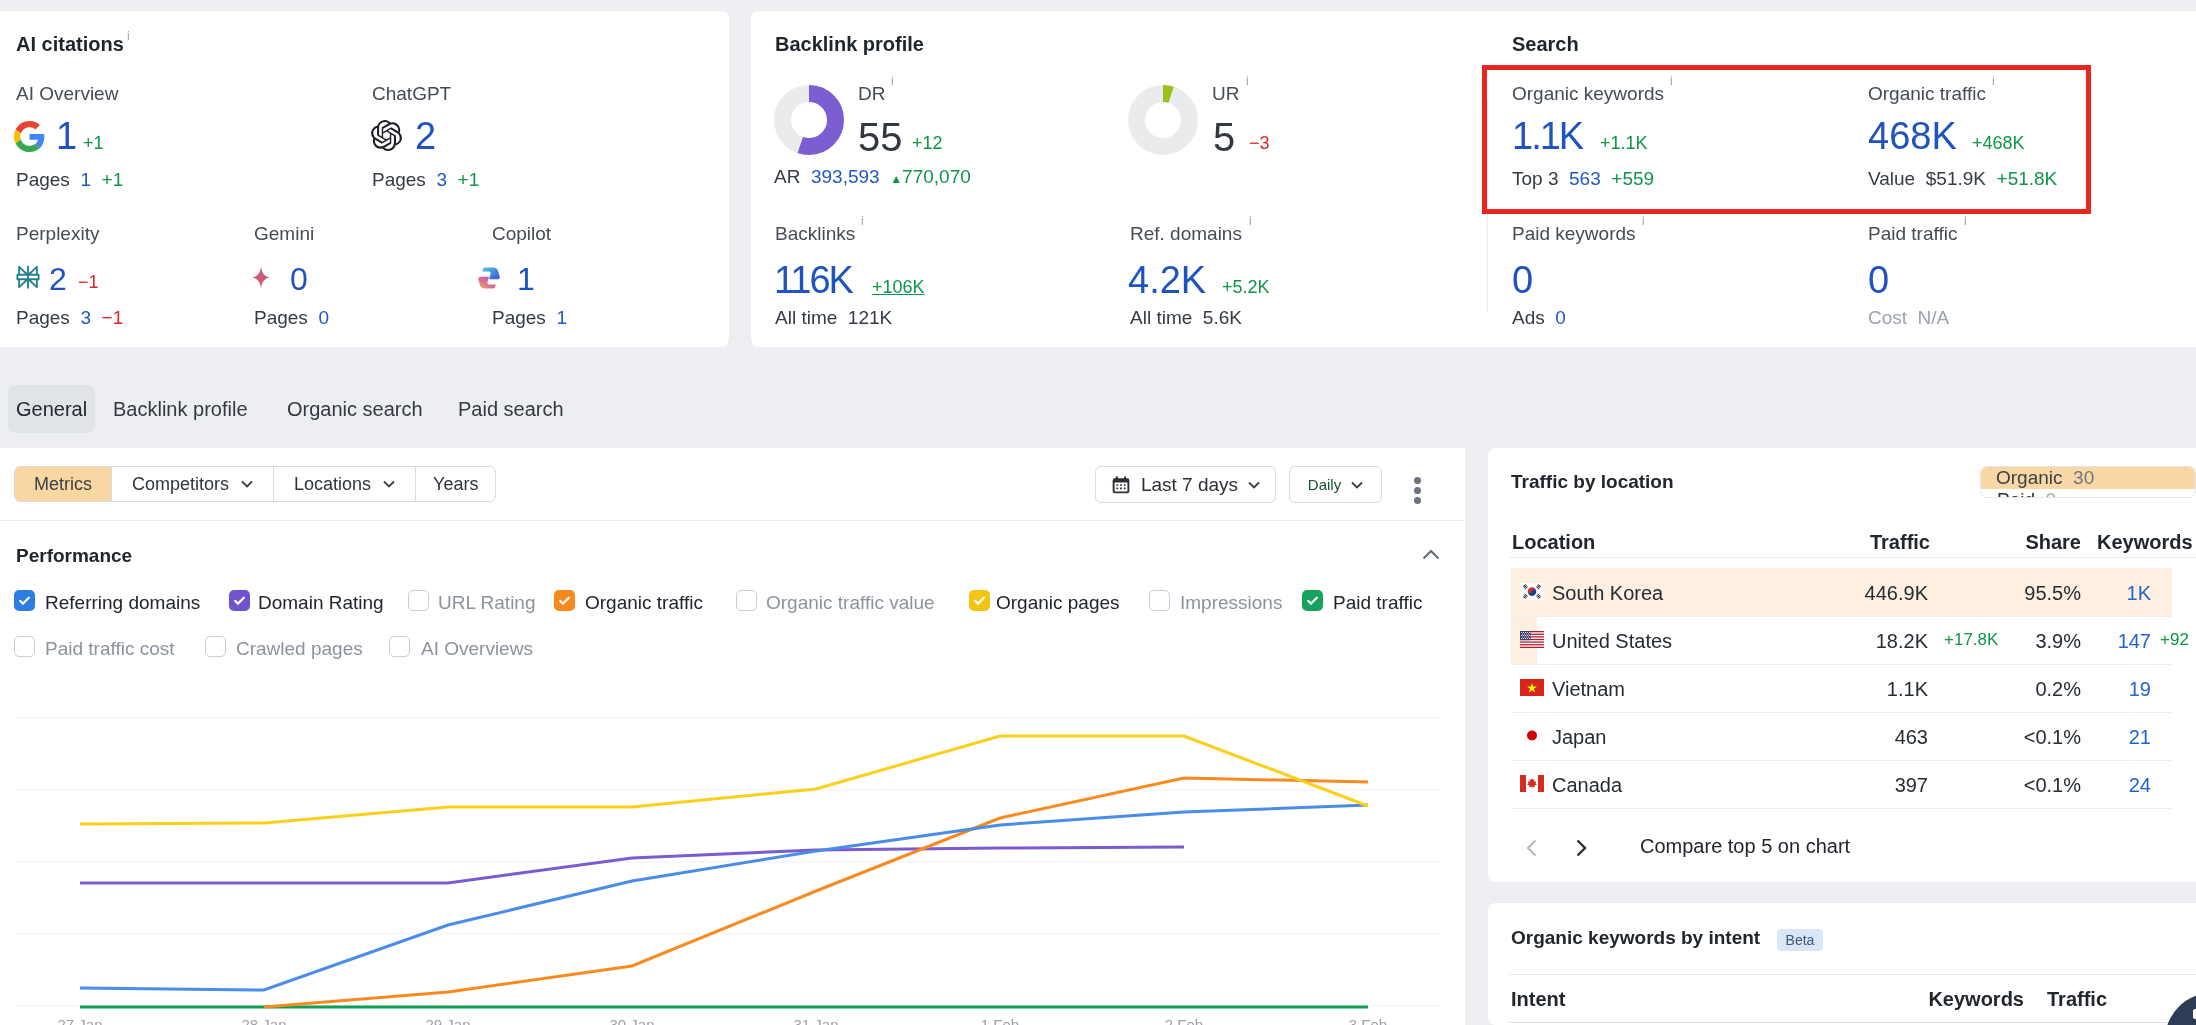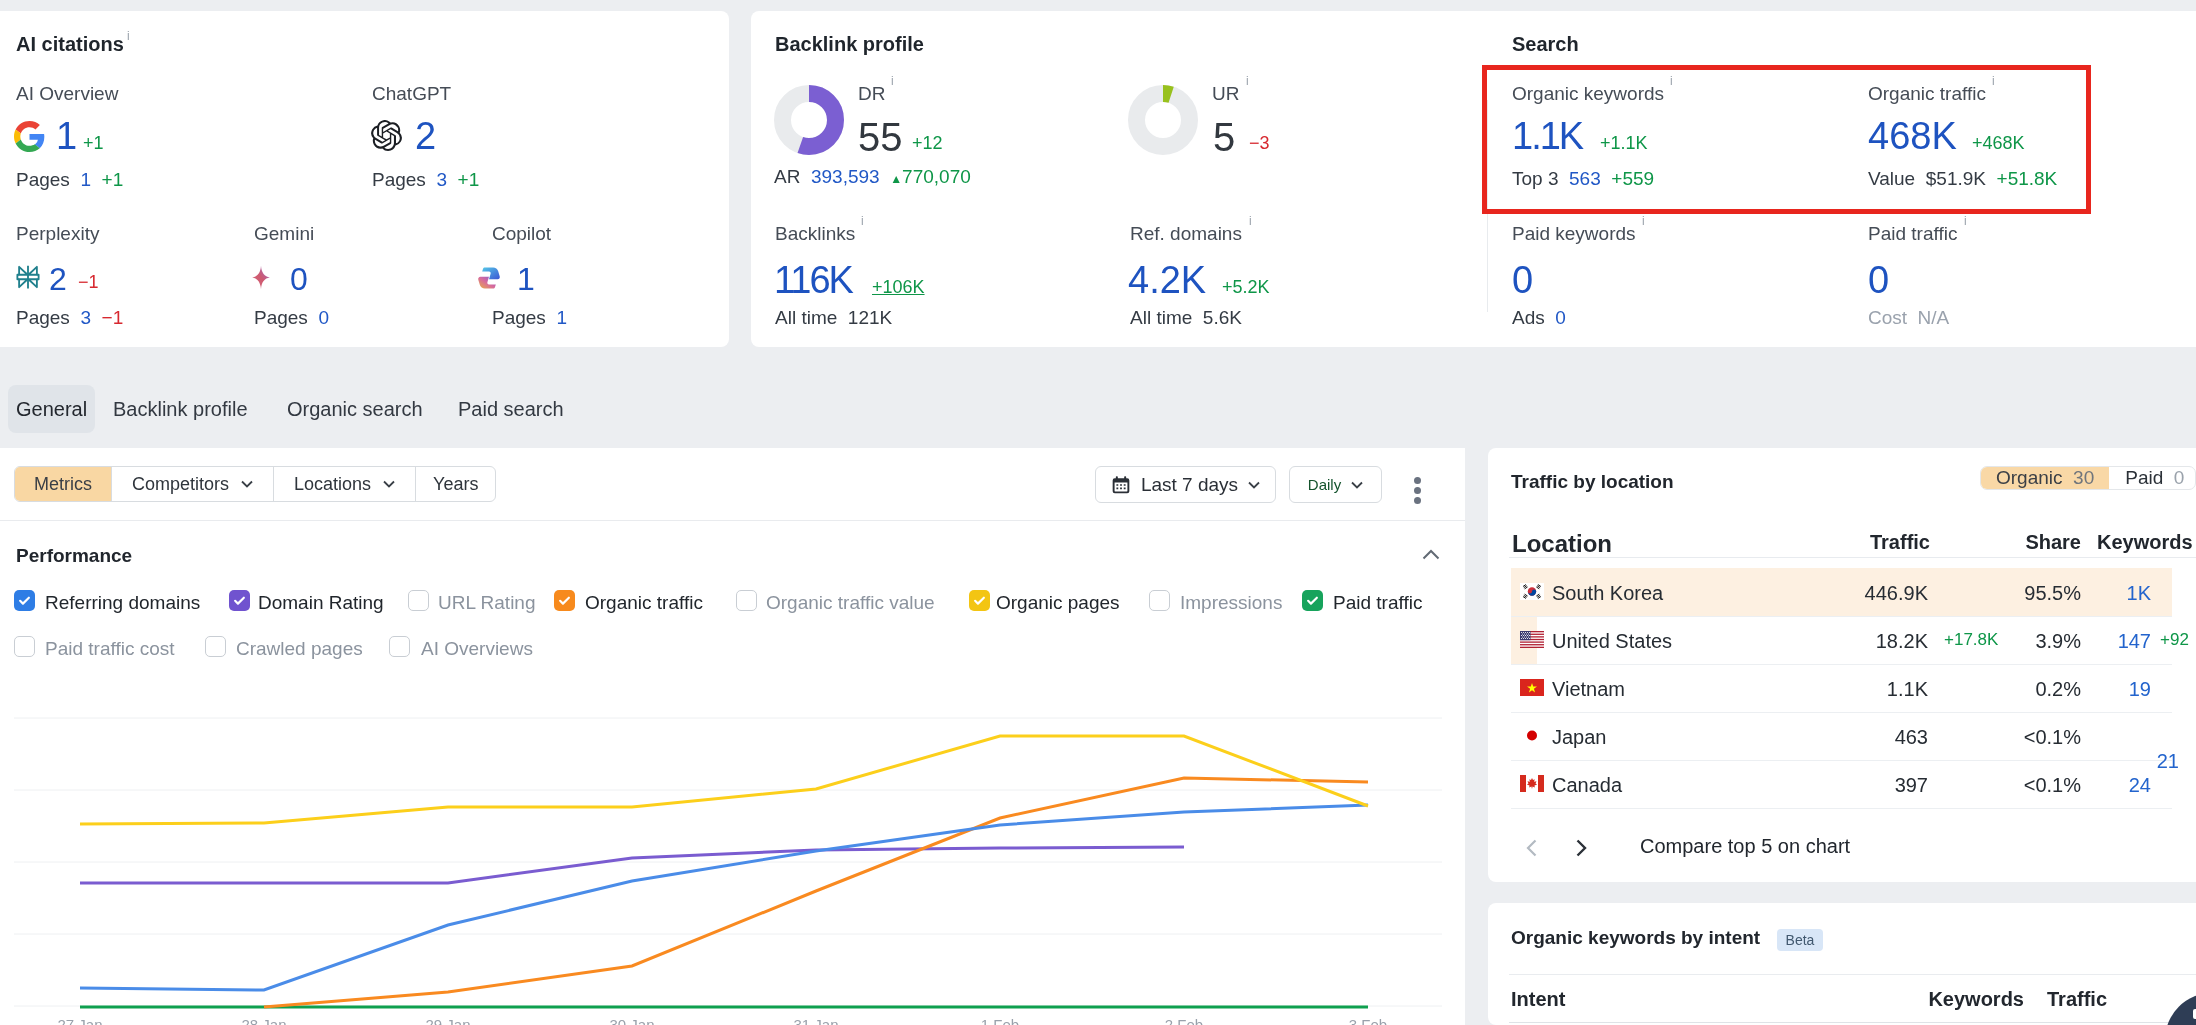--- a/index.html
+++ b/index.html
@@ -278,26 +278,26 @@
     <text x="1184" y="500">2 Feb</text>
     <text x="1368" y="500">3 Feb</text>
   </g>
 </svg>
 
 <div class="card" style="left:1488px; top:448px; width:710px; height:434px; border-radius:8px 0 0 8px;"></div>
 <div class="card" style="left:1488px; top:903px; width:710px; height:122px; border-radius:8px 0 0 8px;"></div>
 <div id="rightcards"></div>
 
 <div class="t" style="left:1511px; top:472px; font-size:19px; font-weight:bold; color:#21262d;">Traffic by location</div>
-<div class="abs" style="left:1980px; top:466px; height:24px; width:216px; display:flex; border:1px solid #e4e7ea; border-radius:7px; overflow:hidden; background:#fff;">
+<div class="abs" style="left:1980px; top:466px; height:32px; width:216px; display:flex; border:1px solid #e4e7ea; border-radius:7px; overflow:hidden; background:#fff;flex-direction:column;">
   <div style="background:#f9d8a6; padding:0 15px; display:flex; align-items:center; font-size:19px; color:#3a3f46;">Organic&nbsp;&nbsp;<span style="color:#6f757c;">30</span></div>
   <div style="padding:0 16px; display:flex; align-items:center; font-size:19px; color:#2b3138;">Paid&nbsp;&nbsp;<span style="color:#9aa2ab;">0</span></div>
 </div>
 
-<div class="t" style="left:1512px; top:532px; font-size:24px; font-weight:bold; color:#22272e;">Location</div>
+<div class="t" style="left:1512px; top:532px; font-size:20px; font-weight:bold; color:#22272e;">Location</div>
 <div class="t" style="left:1750px; top:532px; width:180px; text-align:right; font-size:20px; font-weight:bold; color:#22272e;">Traffic</div>
 <div class="t" style="left:1960px; top:532px; width:121px; text-align:right; font-size:20px; font-weight:bold; color:#22272e;">Share</div>
 <div class="t" style="left:2097px; top:532px; font-size:20px; font-weight:bold; color:#22272e;">Keywords</div>
 <div class="abs" style="left:1509px; top:557px; width:687px; height:1px; background:#e8ebef;"></div>
 
 <div class="abs" style="left:1511px; top:568px; width:661px; height:48px; background:#fdf0e1;"></div>
 <div class="abs" style="left:1511px; top:617px; width:26px; height:47px; background:#fdf0e1;"></div>
 
 <div class="abs" style="left:1511px; top:616px; width:661px; height:1px; background:#eceff2;"></div>
 <div class="abs" style="left:1511px; top:664px; width:661px; height:1px; background:#eceff2;"></div>
@@ -375,21 +375,21 @@
 <div class="t trs" style="left:1960px; top:679px;">0.2%</div>
 <div class="t trk" style="left:2060px; top:679px;">19</div>
 
 <svg class="abs" style="left:1520px; top:727px;" width="24" height="17" viewBox="0 0 24 17">
   <rect width="24" height="17" fill="#fff"></rect>
   <circle cx="12" cy="8.5" r="5" fill="#d30000"></circle>
 </svg>
 <div class="t trn" style="left:1552px; top:727px;">Japan</div>
 <div class="t trv" style="left:1750px; top:727px;">463</div>
 <div class="t trs" style="left:1960px; top:727px;">&lt;0.1%</div>
-<div class="t trk" style="left:2060px; top:751px;margin-left:28px;">21</div>
+<div class="t trk" style="left:2060px; top:727px;">21</div>
 
 <svg class="abs" style="left:1520px; top:775px;" width="24" height="17" viewBox="0 0 24 17">
   <rect width="24" height="17" fill="#fff"></rect>
   <rect width="6" height="17" fill="#d52b1e"></rect>
   <rect x="18" width="6" height="17" fill="#d52b1e"></rect>
   <path d="M12 3l1 2 1.7-.8-.6 2.5 2.4-.4-1 2.2 1.6 1-2.6.9.3 2-2.2-.9-.6 2.5-.6-2.5-2.2.9.3-2-2.6-.9 1.6-1-1-2.2 2.4.4-.6-2.5L11 5z" fill="#d52b1e"></path>
 </svg>
 <div class="t trn" style="left:1552px; top:775px;">Canada</div>
 <div class="t trv" style="left:1750px; top:775px;">397</div>
 <div class="t trs" style="left:1960px; top:775px;">&lt;0.1%</div>

